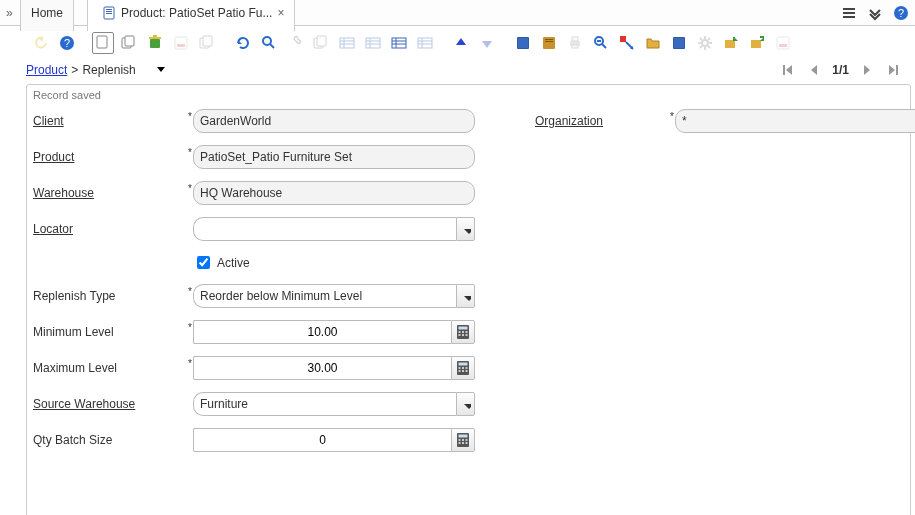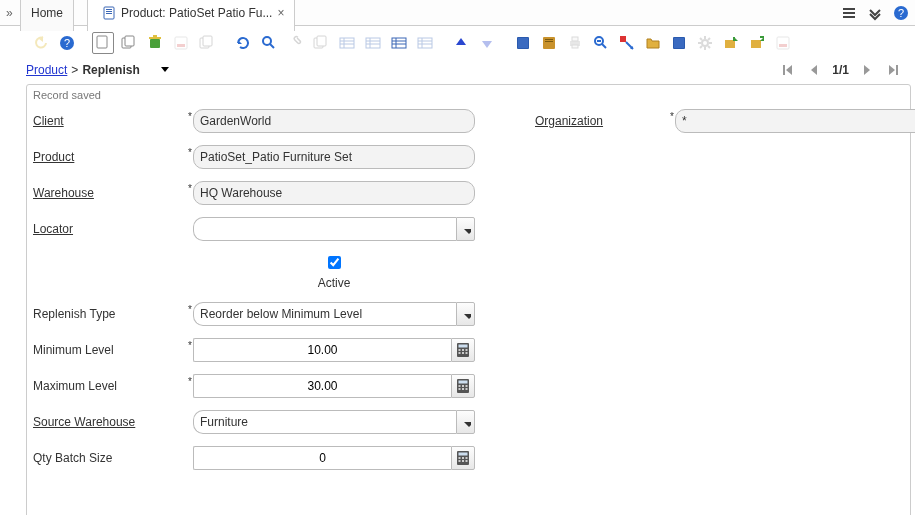--- a/index.html
+++ b/index.html
@@ -20,21 +20,21 @@
   .toolbar .tb { width:22px; height:22px; display:flex; align-items:center; justify-content:center; border-radius:2px;}
   .tb.dim { opacity:0.35; }
   .tb.box { border:1px solid #888; }
   .tb.sep { width:6px; }
 
   
   .crumbrow { display:flex; align-items:center; padding: 4px 10px 4px 26px; }
   .crumbs { display:flex; align-items:center; gap:4px; }
   .crumbs a { color:#2236d0; text-decoration:underline; cursor:pointer; }
   .crumbs .sep { color:#333; }
-  .crumbs .current { font-weight:bold; display:inline-flex; align-items:center; gap:20px;}
+  .crumbs .current { font-weight:normal; display:inline-flex; align-items:center; gap:20px;}
   .crumbrow .spacer{flex:1;}
   .navrow { display:flex; align-items:center; gap:10px; color:#888; padding-right:4px;font-weight:bold;}
   .navrow .cnt { color:#333; }
   .nav-icon{ display:inline-flex; }
 
   
   .panel { border:1px solid #ccc; margin: 2px 4px 0 26px; border-radius: 3px; height: 454px; position:relative; background:#fff;}
   .status { color:#777; font-size:11px; padding:4px 6px; }
   .form-grid { display:grid; grid-template-columns: 160px 282px 60px 140px 282px; row-gap:12px; align-items:center; padding:4px 6px; }
   .lbl { text-align:left; text-decoration:underline; padding-right:6px; position:relative;}
@@ -42,21 +42,21 @@
   .lbl .ast{ position:absolute; top:-3px; right:1px; font-size:10px;}
   .fld { }
   .input { width:100%; height:24px; border:1px solid #bbb; border-radius:10px; background:#fff; padding:0 6px; display:flex; align-items:center;}
   .input.ro { background:#f3f3f3; color:#333;}
   .combo { display:flex; }
   .combo .input { border-top-right-radius:0; border-bottom-right-radius:0; border-right:none;}
   .combo .btn { width:20px; height:24px; border:1px solid #bbb; border-left:1px solid #bbb; border-radius:0 2px 2px 0; background:linear-gradient(#fdfdfd,#e7e7e7); display:flex; align-items:center; justify-content:center; cursor:pointer;}
   .numwrap{ display:flex; }
   .numwrap input { flex:1; height:24px; border:1px solid #bbb; border-right:none; border-radius:2px 0 0 2px; text-align:center; padding:0 6px; font-family:inherit; font-size:12px;}
   .numwrap .calc{ width:24px; height:24px; border:1px solid #bbb; border-radius:0 2px 2px 0; background:linear-gradient(#fdfdfd,#e7e7e7); display:flex; align-items:center; justify-content:center; cursor:pointer;}
-  .chk { display:flex; align-items:center; gap:4px;flex-direction:column; }
+  .chk { display:flex; align-items:center; gap:4px; }
   svg { display:block; }
 </style>
 </head>
 <body>
 
 <svg width="0" height="0" style="position:absolute">
   <defs>
     <g id="i-doc">
         <rect x="2" y="1" width="10" height="12" rx="1" fill="#fff" stroke="#3a66b5"></rect>
         <rect x="4" y="3" width="6" height="1" fill="#3a66b5"></rect>

